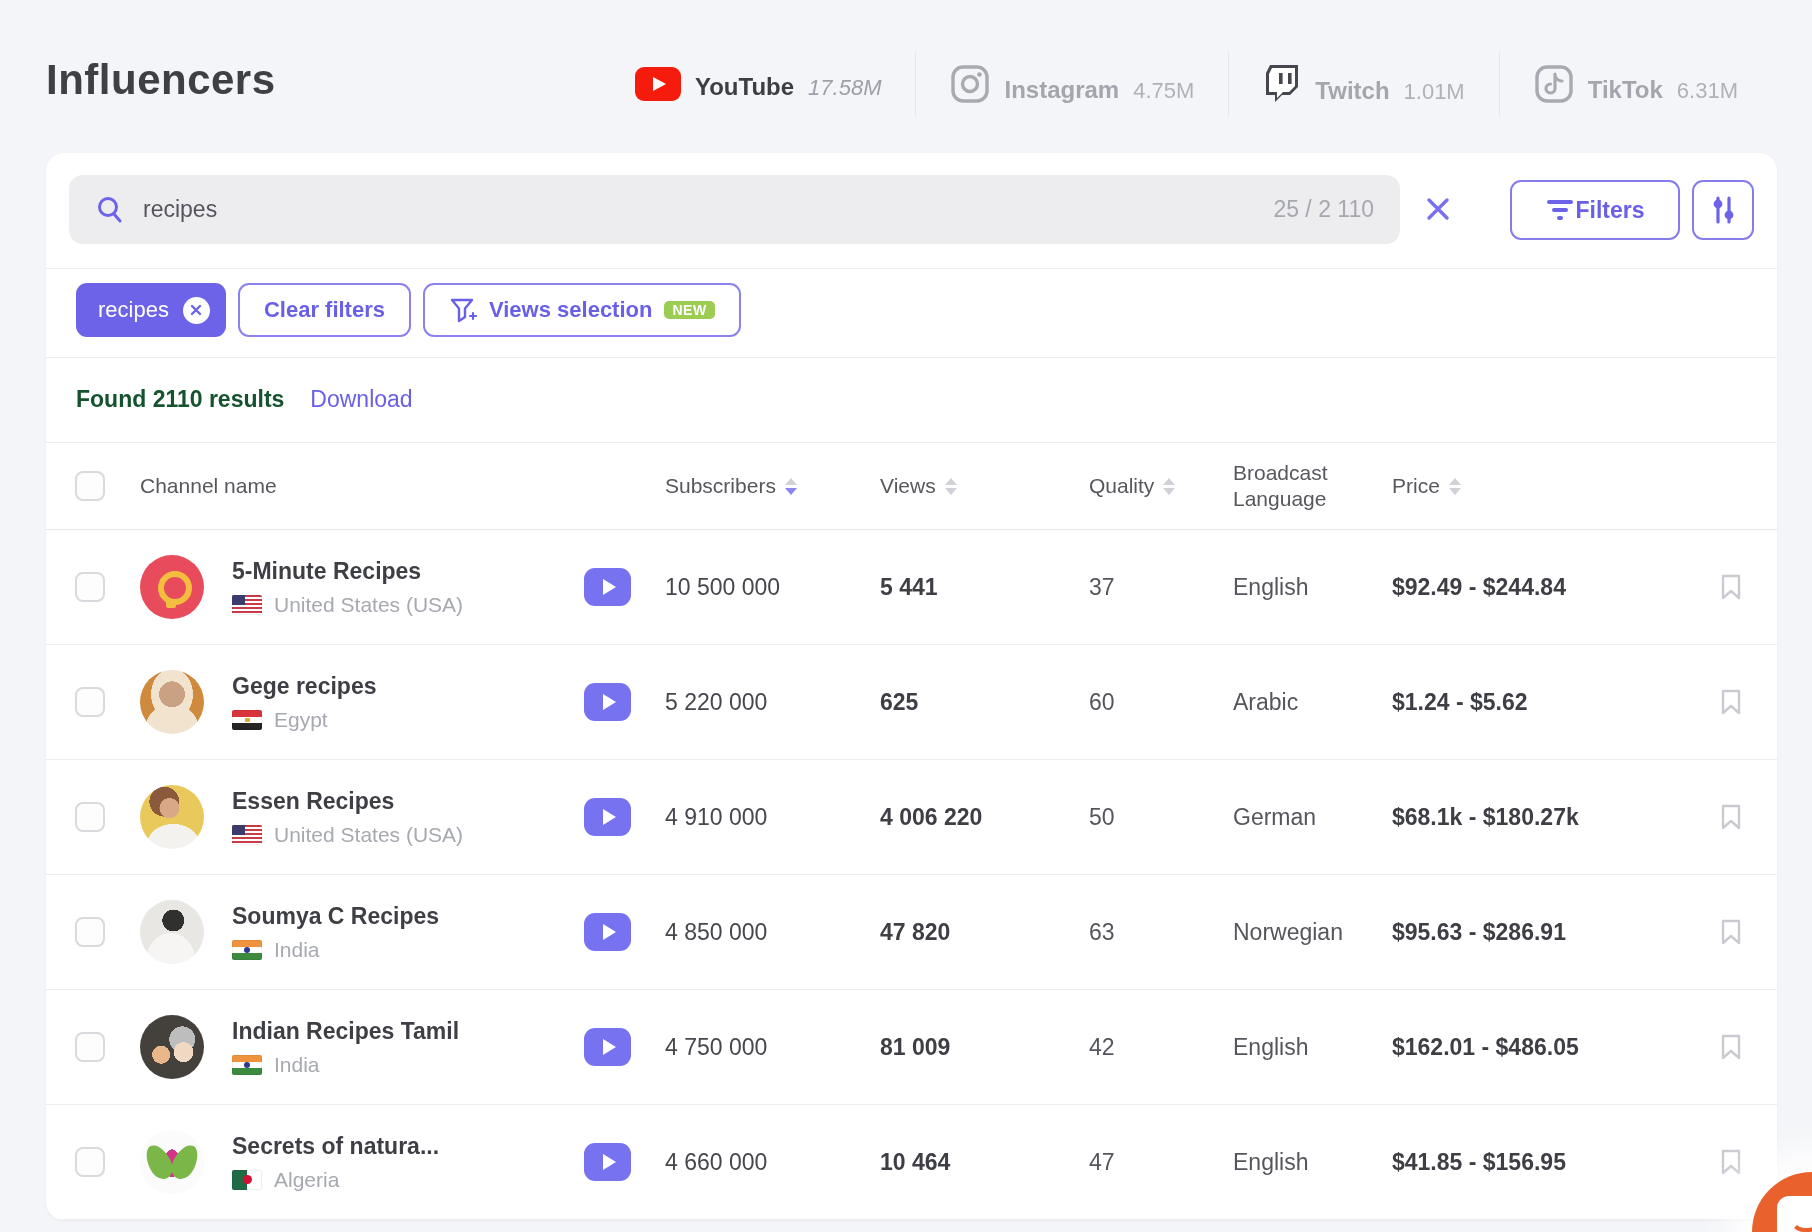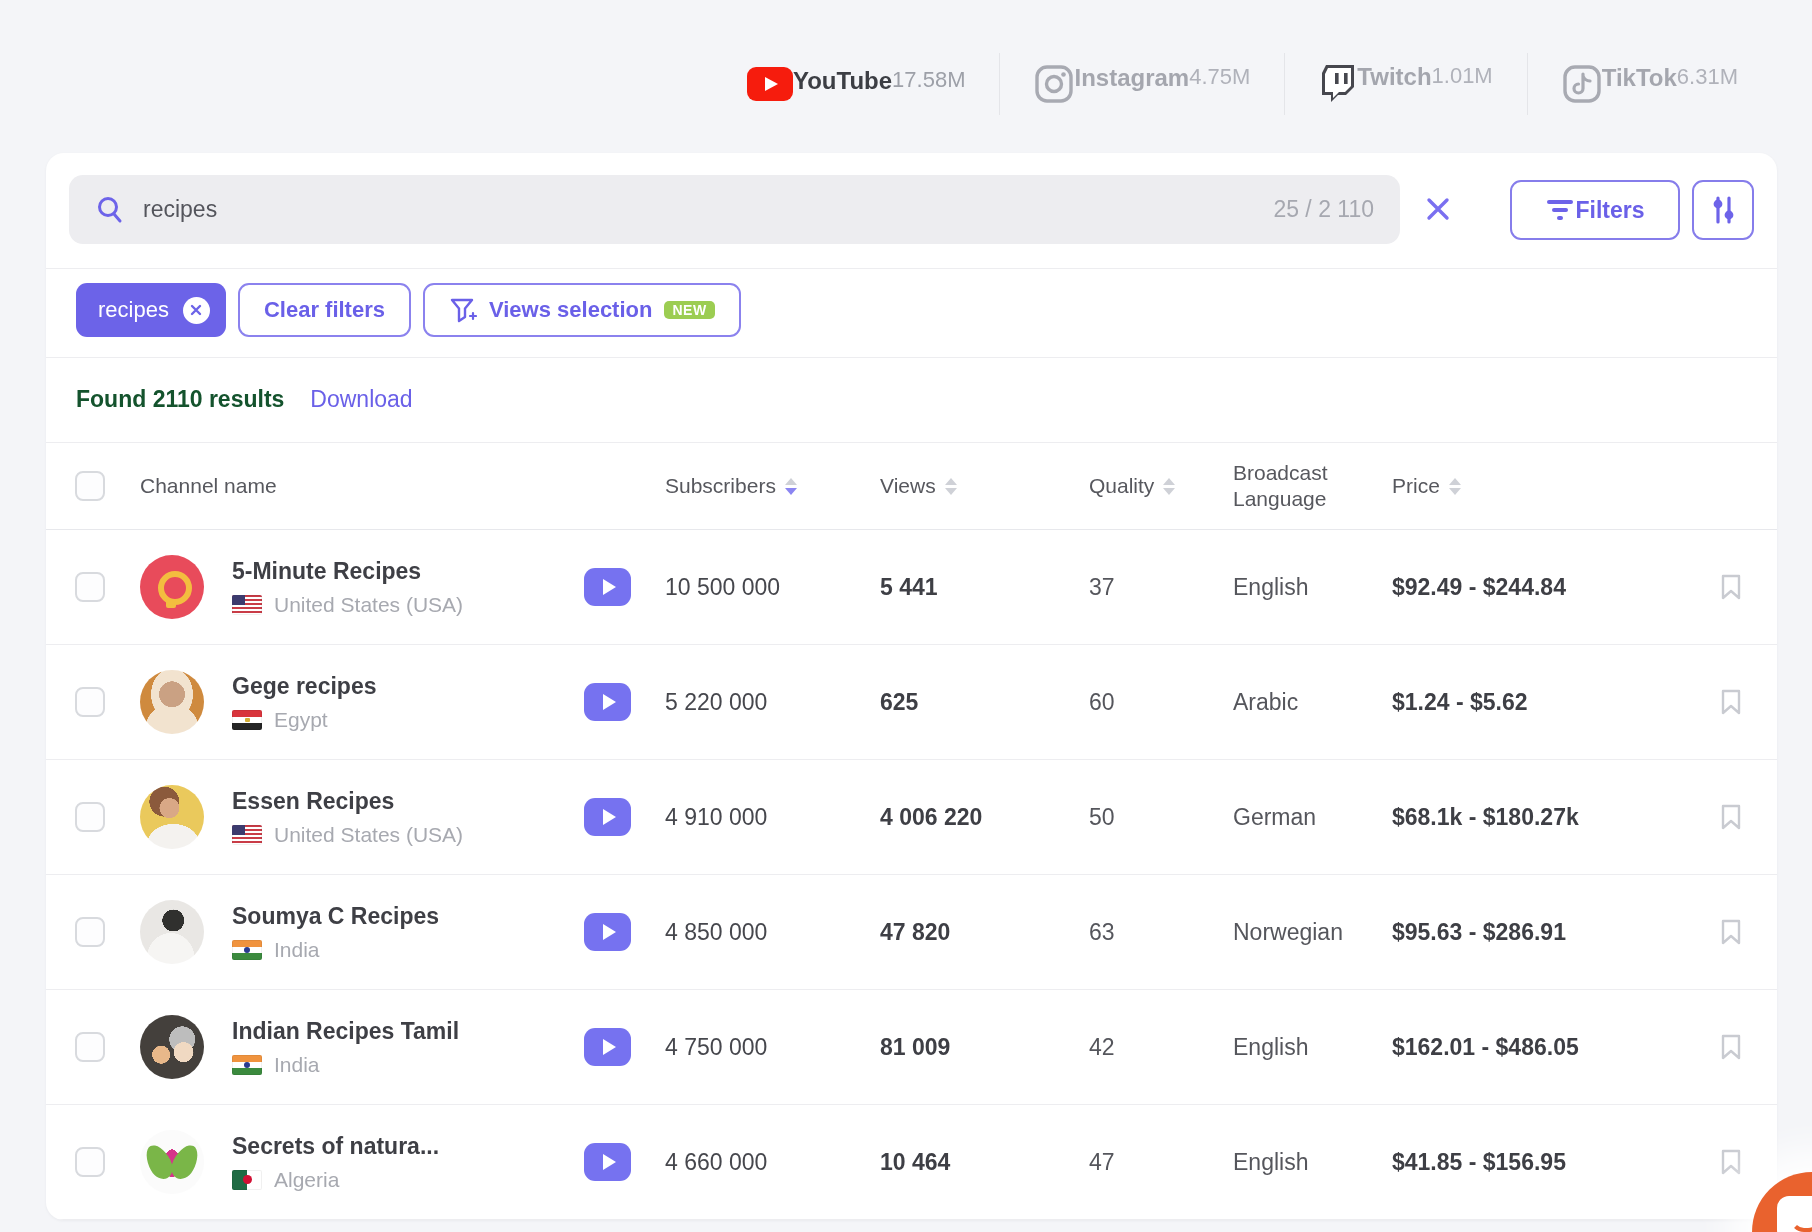--- a/index.html
+++ b/index.html
@@ -3,25 +3,25 @@
 <meta charset="utf-8">
 <style>
   * { margin:0; padding:0; box-sizing:border-box; }
   html,body { width:1812px; height:1232px; overflow:hidden; }
   body { font-family:"Liberation Sans","DejaVu Sans",sans-serif; background:#f4f5f8; position:relative; }
   #app { position:absolute; inset:0; }
 
   
   .page-title { position:absolute; left:46px; top:56px; font-size:42px; font-weight:700; color:#3f4045; letter-spacing:.5px; }
   .tabs { position:absolute; top:44px; right:40px; height:80px; display:flex; align-items:center; }
-  .tab { display:flex; align-items:flex-start; padding:0 34px; cursor:pointer; }
+  .tab { display:flex; align-items:flex-end; gap:14px; padding:0 34px; cursor:pointer; }
   .tab .tlabel { font-size:24px; font-weight:700; color:#a4a6ae; }
   .tab .tcount { font-size:22px; color:#b0b2ba; }
   .tab.active .tlabel { color:#3c3e44; }
-  .tab.active .tcount { color:#9da0a8; }
+  .tab.active .tcount { color:#9da0a8;font-style:italic; }
   .tab-divider { width:1px; height:62px; background:#e4e5e9; }
 
   
   .card { position:absolute; left:46px; top:153px; width:1731px; height:1067px; background:#ffffff; border-radius:18px; box-shadow:0 1px 3px rgba(30,35,60,.05); overflow:hidden; }
 
   
   .search-box { position:absolute; left:23px; top:22px; width:1331px; height:69px; background:#ededf0; border-radius:14px; display:flex; align-items:center; padding:0 26px; gap:18px; }
   .search-box input { flex:1; border:none; outline:none; background:transparent; font-family:inherit; font-size:23px; color:#54555c; }
   .search-counter { font-size:23px; color:#a6a8b0; white-space:nowrap; }
   .clear-x { position:absolute; left:1374px; top:38px; width:36px; height:36px; background:none; border:none; cursor:pointer; display:flex; align-items:center; justify-content:center; }
@@ -104,20 +104,21 @@
   
   .chat { position:absolute; left:1752px; top:1172px; width:120px; height:120px; border-radius:50%; background:#e9622e; box-shadow:0 0 34px 26px rgba(255,255,255,.85); }
   .chat .bubble { position:absolute; left:25px; top:24px; width:52px; height:46px; background:#fff; border-radius:12px; }
   .chat .bubble::after { content:""; position:absolute; left:13px; top:18px; width:24px; height:14px; border:4px solid #e9622e; border-top:none; border-left-color:transparent; border-right-color:transparent; border-radius:0 0 14px 14px; }
 </style>
 </head>
 <body>
 
 <div id="app">
 
+  <h1 class="page-title">Influencers</h1>
 
   <div class="tabs">
     <div class="tab active">
       <svg width="46" height="34" viewBox="0 0 46 34">
           <rect x="0" y="0" width="46" height="34" rx="9" fill="#f61c0d"></rect>
           <path d="M18 10 L31 17 L18 24 Z" fill="#fff"></path>
         </svg>
       <span class="tlabel">YouTube</span>
       <span class="tcount">17.58M</span>
     </div>

